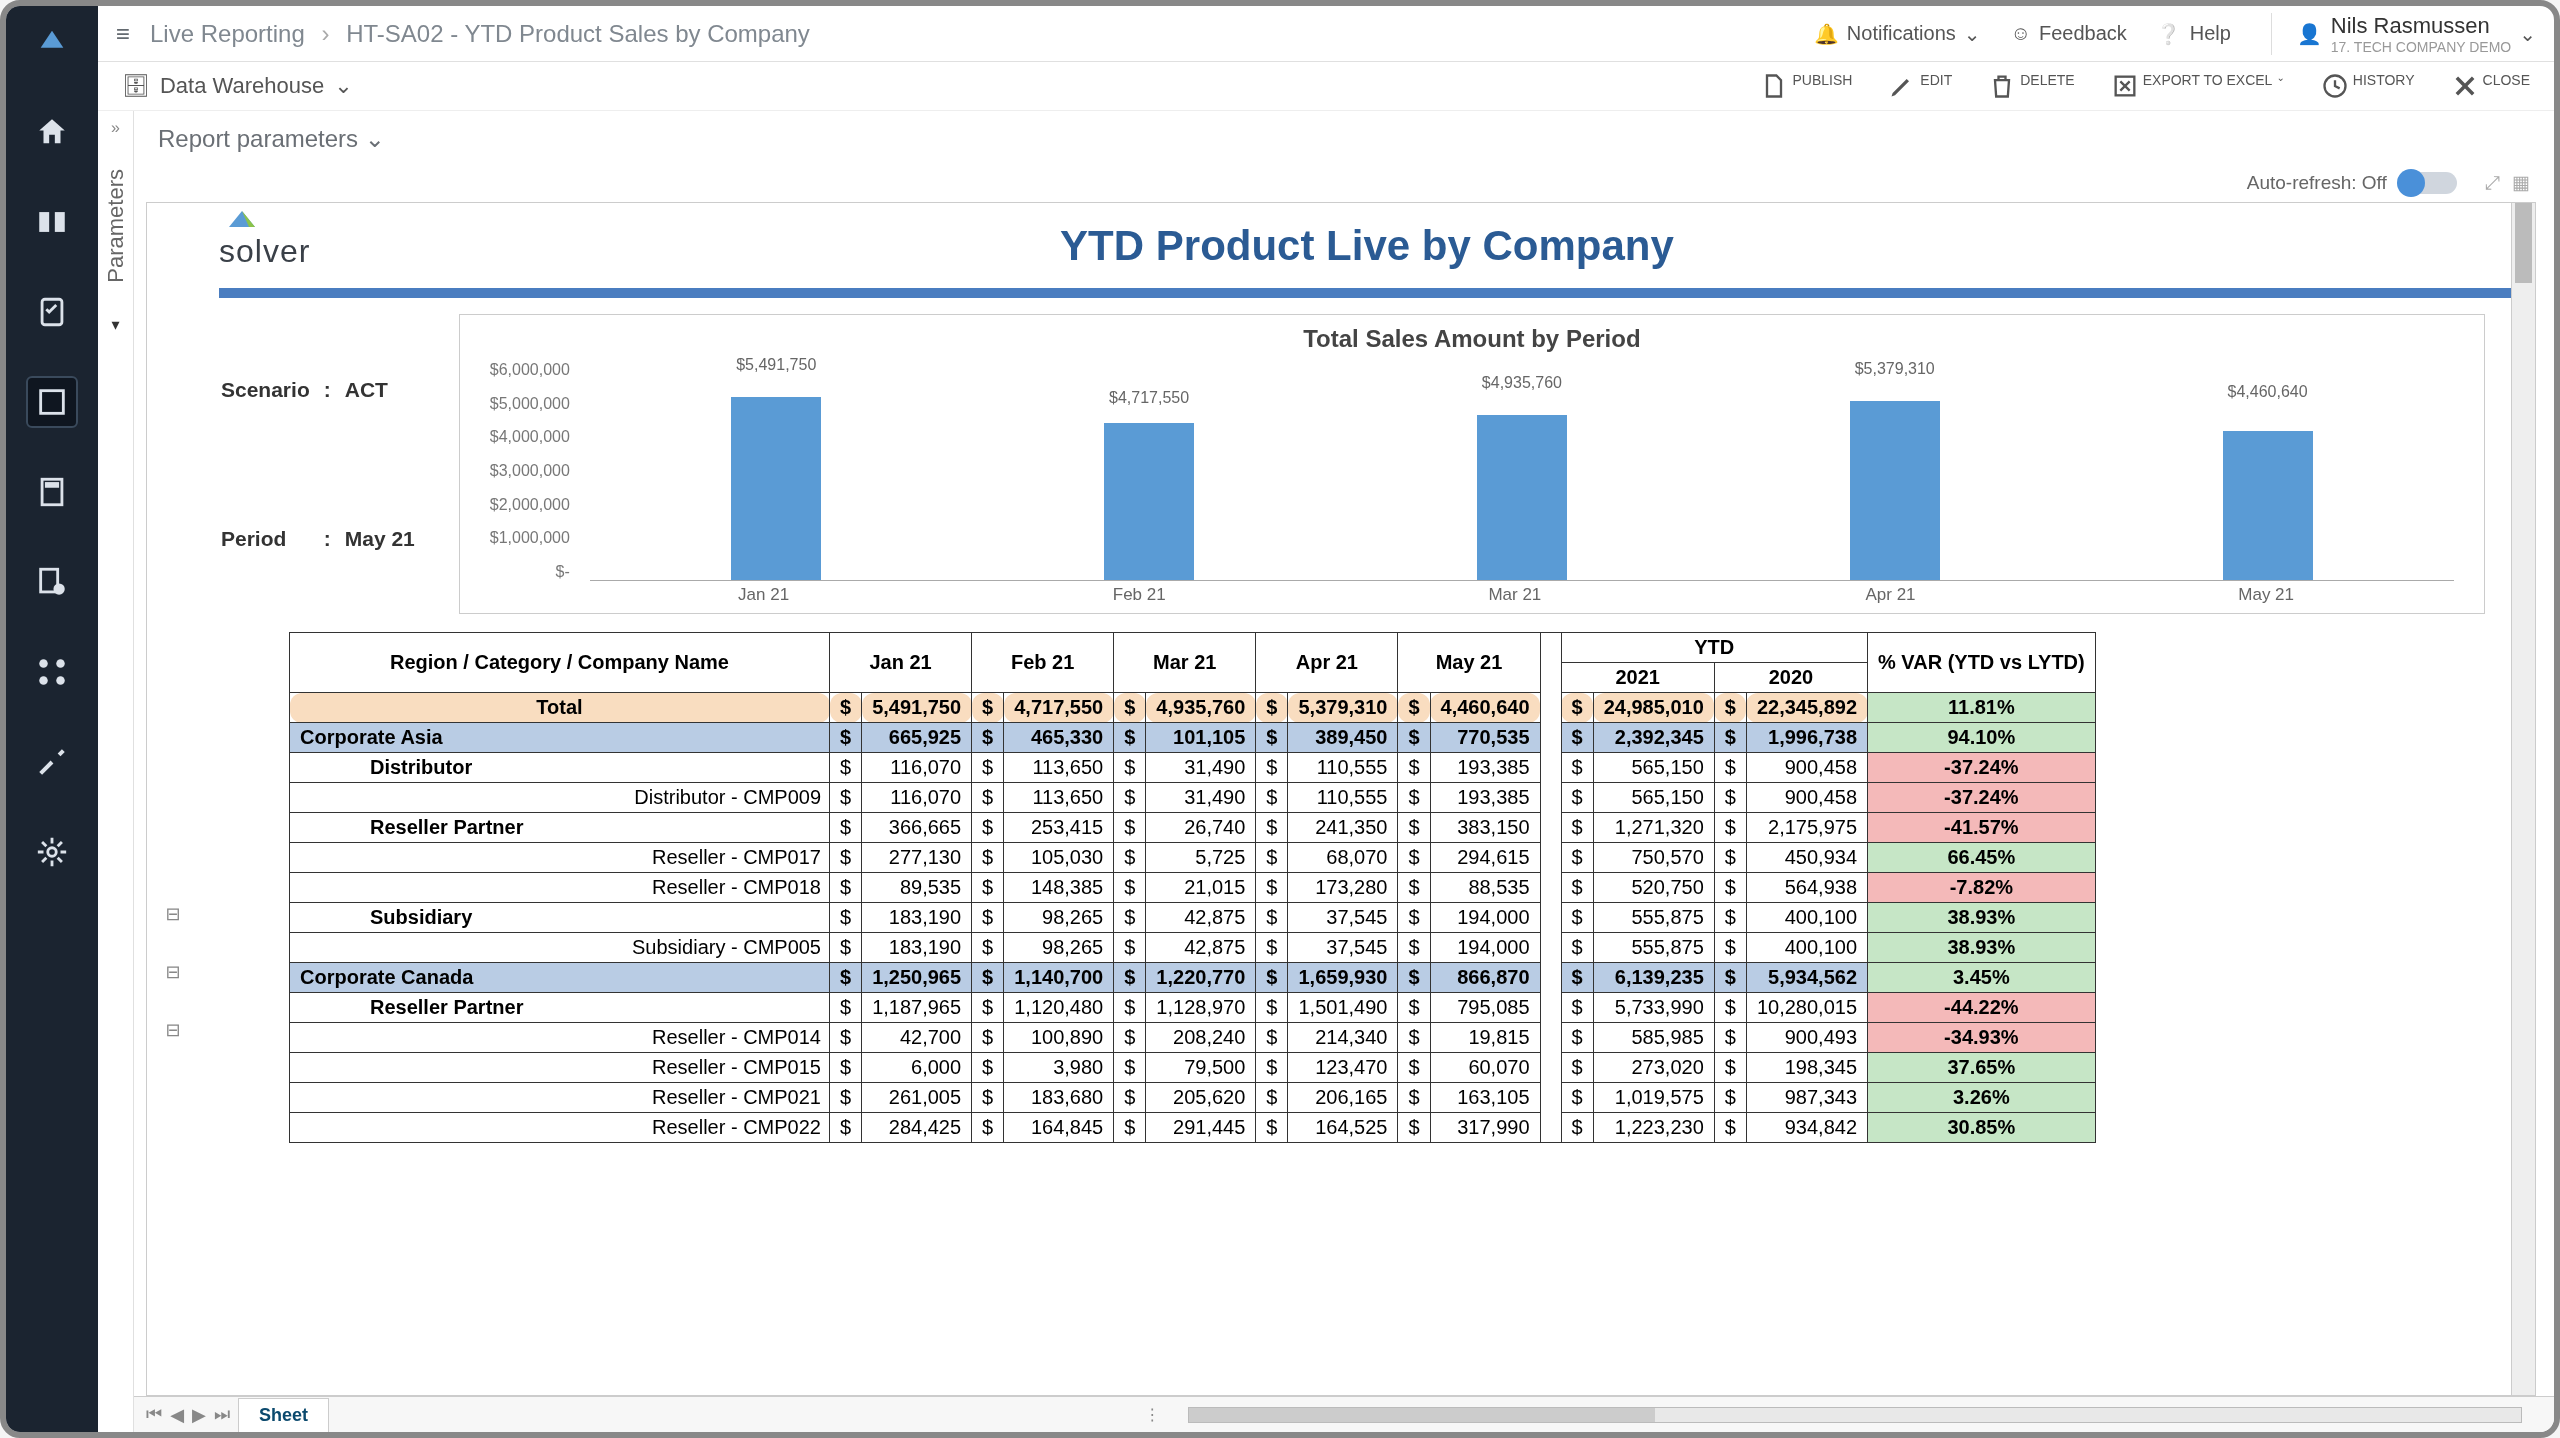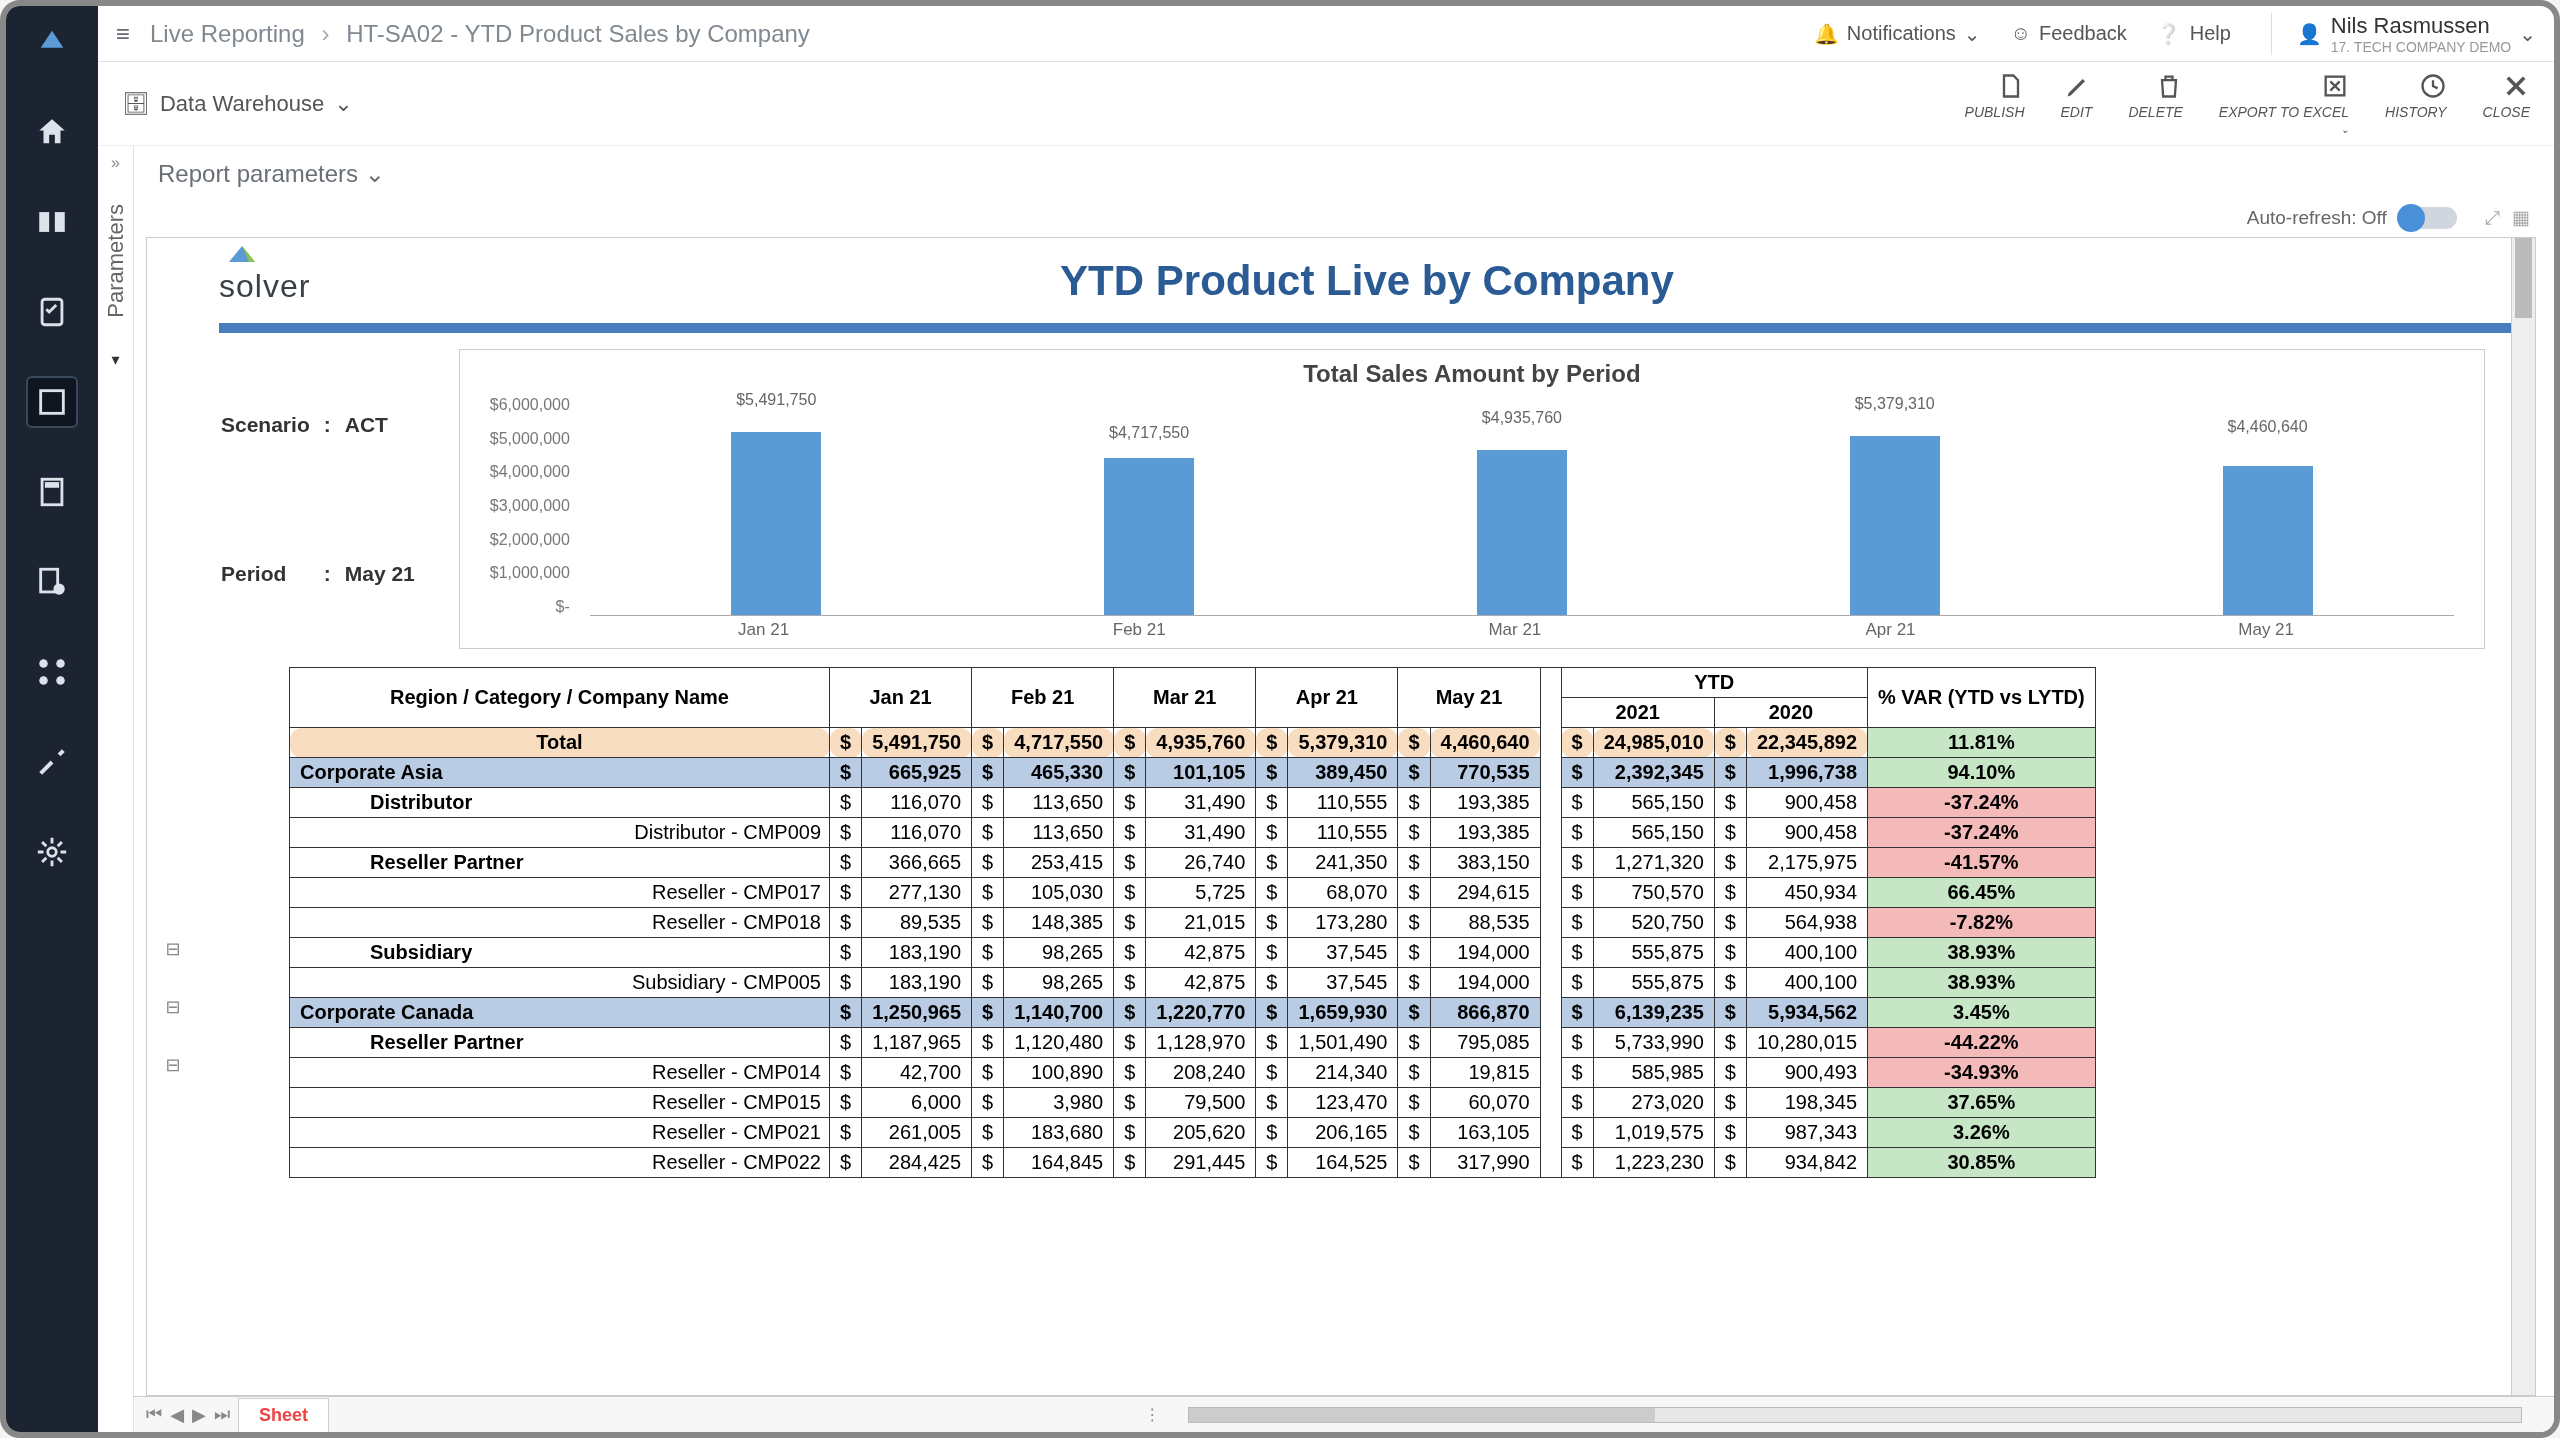--- a/index.html
+++ b/index.html
@@ -16,21 +16,21 @@
 .crumb .sep { margin: 0 10px; color: #aaa; }
 .spacer { flex: 1; }
 .top-links { display: flex; align-items: center; gap: 30px; font-size: 20px; color: #555; }
 .top-links .itm { display: flex; align-items: center; gap: 8px; cursor: pointer; }
 .user-block { display: flex; align-items: center; gap: 8px; padding-left: 26px; border-left: 1px solid #ddd; margin-left: 10px; }
 .user-block .un { font-size: 22px; color: #333; }
 .user-block .uc { font-size: 14px; color: #999; text-transform: uppercase; }
 .toolbar { display: flex; align-items: center; padding: 10px 24px; border-bottom: 1px solid #eee; }
 .dw-select { display: flex; align-items: center; gap: 10px; color: #555; font-size: 22px; cursor: pointer; }
 .tb-actions { display: flex; gap: 36px; }
-.tb-btn { display: flex; flex-direction: column; align-items: flex-end; gap: 4px; font-size: 14px; color: #555; cursor: pointer; font-style: italic; }
+.tb-btn { display: flex; flex-direction: row; align-items: flex-start; gap: 4px; font-size: 14px; color: #555; cursor: pointer; }
 .tb-btn svg { width: 28px; height: 28px; fill: #555; }
 .body-area { flex: 1; display: flex; }
 .param-rail { width: 36px; border-right: 1px solid #e0e0e0; display: flex; flex-direction: column; align-items: center; padding-top: 8px; gap: 12px; }
 .param-rail .txt { writing-mode: vertical-rl; transform: rotate(180deg); font-size: 22px; color: #666; margin: 20px 0; }
 .report-area { flex: 1; display: flex; flex-direction: column; }
 .rp-bar { padding: 14px 24px; display: flex; align-items: center; font-size: 24px; color: #6a6f75; }
 .refresh-bar { display: flex; align-items: center; justify-content: flex-end; padding: 4px 24px 8px; gap: 12px; font-size: 19px; color: #666; }
 .toggle { width: 58px; height: 22px; background: #d0d6de; border-radius: 12px; position: relative; cursor: pointer; }
 .toggle::after { content: ""; position: absolute; left: -2px; top: -3px; width: 28px; height: 28px; background: #4a90d9; border-radius: 50%; }
 .sheet-wrap { flex: 1; margin: 0 18px 0 12px; border: 1px solid #ccc; background: #fff; position: relative; overflow: hidden; display: flex; }
@@ -61,21 +61,21 @@
 .data-table .reg { background: #b9cce4; font-weight: bold; }
 .data-table .cat { font-weight: bold; text-align: left; padding-left: 80px; }
 .data-table .comp { text-align: right; padding-right: 8px; }
 .data-table .cur { text-align: left; width: 26px; }
 .data-table .num { text-align: right; }
 .data-table .vpos { background: #c6e6c6; text-align: center; font-weight: bold; }
 .data-table .vneg { background: #f4b9b9; text-align: center; font-weight: bold; }
 .gap-col { border-left: 1.5px solid #333; border-right: 1.5px solid #333; width: 18px; background: #fff; }
 .sheet-tabs { height: 36px; border-top: 1px solid #ccc; display: flex; align-items: center; padding: 0 12px; gap: 8px; background: #f7f7f7; }
 .sheet-tabs .nav { color: #888; cursor: pointer; font-size: 18px; }
-.sheet-tabs .tab { padding: 6px 20px; border: 1px solid #ccc; border-bottom: none; background: #fff; font-weight: bold; color: #ef4444; font-size: 18px; }
+.sheet-tabs .tab { padding: 6px 20px; border: 1px solid #ccc; border-bottom: none; background: #fff; font-weight: bold; color: #0c4a6e; font-size: 18px; }
 .hscroll { flex: 1; margin: 0 20px; height: 16px; background: #e8e8e8; border: 1px solid #bbb; position: relative; }
 .hscroll .thumb { position: absolute; left: 0; top: 0; height: 100%; width: 35%; background: #ccc; }
 </style>
 </head>
 <body>
 
 <div class="app">
   <div class="nav-rail">
     <div class="nav-icon">
         <svg viewBox="0 0 24 24">

